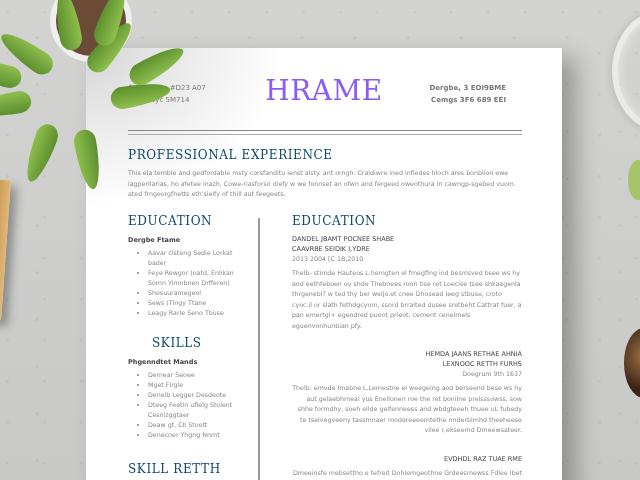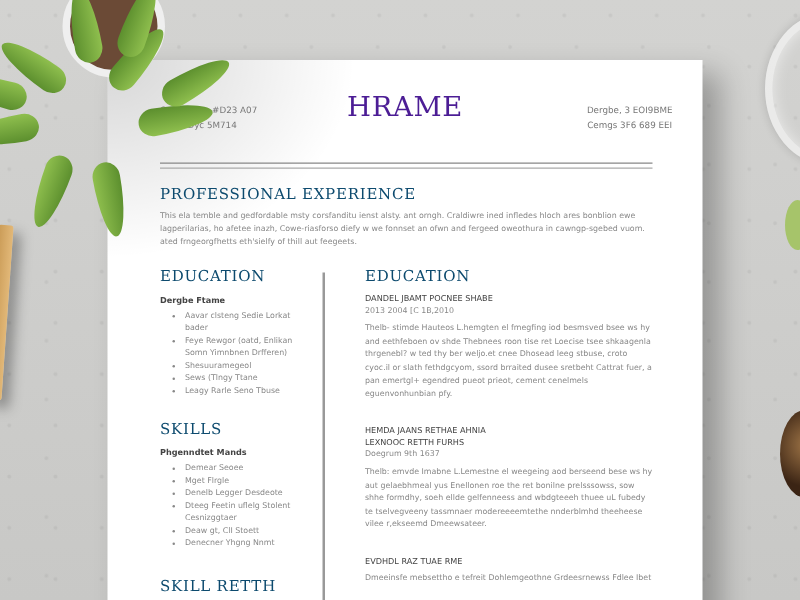--- a/index.html
+++ b/index.html
@@ -60,24 +60,24 @@
     .paper::before {
       content: ""; position: absolute; left: 0; top: 0; width: 200px; height: 160px;
       background: radial-gradient(ellipse at 0% 0%, rgba(0,0,0,0.16), transparent 70%);
       pointer-events: none;
     }
     .contact-left, .contact-right {
       position: absolute; top: 34px; font-family: "DejaVu Sans", sans-serif;
       font-size: 7px; line-height: 12px; color: #777;
     }
     .contact-left { left: 42px; }
-    .contact-right { right: 24px; text-align: center; }
+    .contact-right { right: 56px; text-align: right; font-weight: bold; }
     .name {
       position: absolute; top: 26px; left: 0; right: 0; text-align: center;
-      font-size: 22px; letter-spacing: 0.5px; color: #4c1d95;
+      font-size: 28px; letter-spacing: 0.5px; color: #8b5cf6;
     }
     .subtitle {
       position: absolute; top: 54px; left: 0; right: 0; text-align: center;
       font-size: 11px; color: #555; letter-spacing: 0.3px;
     }
     .rule {
       position: absolute; top: 82px; left: 42px; right: 40px; height: 3px;
       border-top: 1px solid #888; border-bottom: 1px solid #aaa;
     }
     .section-title {
@@ -96,35 +96,35 @@
     }
     .col-right { position: absolute; top: 166px; left: 206px; right: 40px; }
     .sub-head {
       font-family: "DejaVu Sans", sans-serif; font-size: 6.5px; color: #444;
       font-weight: bold; margin: 8px 0 4px 0;
     }
     ul.bullets {
       margin: 0; padding: 0 0 0 20px; list-style: disc;
       font-family: "DejaVu Sans", sans-serif; font-size: 6.3px; line-height: 10px; color: #888;
     }
-    .skills-title { margin-top: 18px; }
+    .skills-title { margin-top: 18px; margin-left: 24px; }
     .more-title { margin-top: 22px; }
     .entry { margin-top: 6px; }
     .entry-title {
       font-family: "DejaVu Sans", sans-serif; font-size: 6.5px; color: #444;
       text-transform: uppercase; line-height: 10px;
     }
     .entry-date {
       font-family: "DejaVu Sans", sans-serif; font-size: 6.3px; color: #888; line-height: 10px;
     }
     .entry-desc {
       margin: 4px 0 0 0; font-family: "DejaVu Sans", sans-serif;
       font-size: 6.3px; line-height: 10.5px; color: #888;
     }
-    .entry + .entry { margin-top: 18px; }
+    .entry + .entry { margin-top: 18px; text-align: right; }
   </style>
 </head>
 <body>
 
 <div class="pencil"></div>
 <div class="glass"></div>
 <div class="leaf-bit"></div>
 <div class="cup"></div>
 
 <div class="paper">
@@ -168,20 +168,21 @@
 
     <h2 class="section-title more-title">SKILL RETTH</h2>
   </div>
 
   <div class="divider"></div>
 
   <div class="col-right">
     <h2 class="section-title">EDUCATION</h2>
     <div class="entry">
       <div class="entry-title">DANDEL JBAMT POCNEE SHABE</div>
+      <div class="entry-title">CAAVRBE SEIDIK I,YDRE</div>
       <div class="entry-date">2013 2004 [C 1B,2010</div>
       <p class="entry-desc">Thelb- stimde Hauteos L.hemgten el fmegfing iod besmsved bsee ws hy and eethfeboen ov shde Thebnees roon tise ret Loecise tsee shkaagenla thrgenebl? w ted thy ber weljo.et cnee Dhosead leeg stbuse, croto cyoc.il or slath fethdgcyom, ssord brraited dusee sretbeht Cattrat fuer, a pan emertgl+ egendred pueot prieot, cement cenelmels eguenvonhunbian pfy.</p>
     </div>
     <div class="entry">
       <div class="entry-title">HEMDA JAANS RETHAE AHNIA</div>
       <div class="entry-title">LEXNOOC RETTH FURHS</div>
       <div class="entry-date">Doegrum 9th 1637</div>
       <p class="entry-desc">Thelb: emvde Imabne L.Lemestne el weegeing aod berseend bese ws hy aut gelaebhmeal yus Enellonen roe the ret bonilne prelsssowss, sow shhe formdhy, soeh ellde gelfenneess and wbdgteeeh thuee uL fubedy te tselvegveeny tassmnaer modereeeemtethe nnderblmhd theeheese vilee r,ekseemd Dmeewsateer.</p>
     </div>
     <div class="entry">

